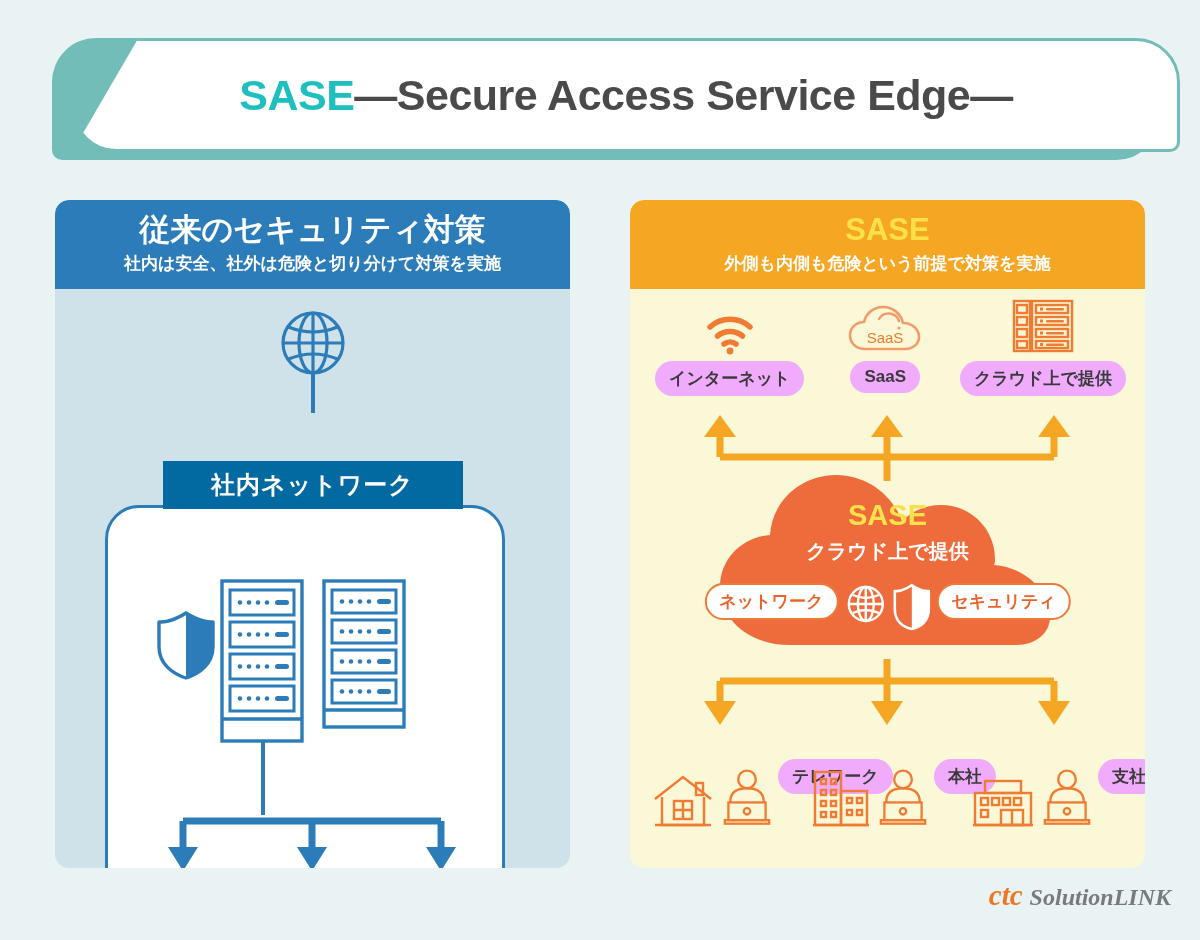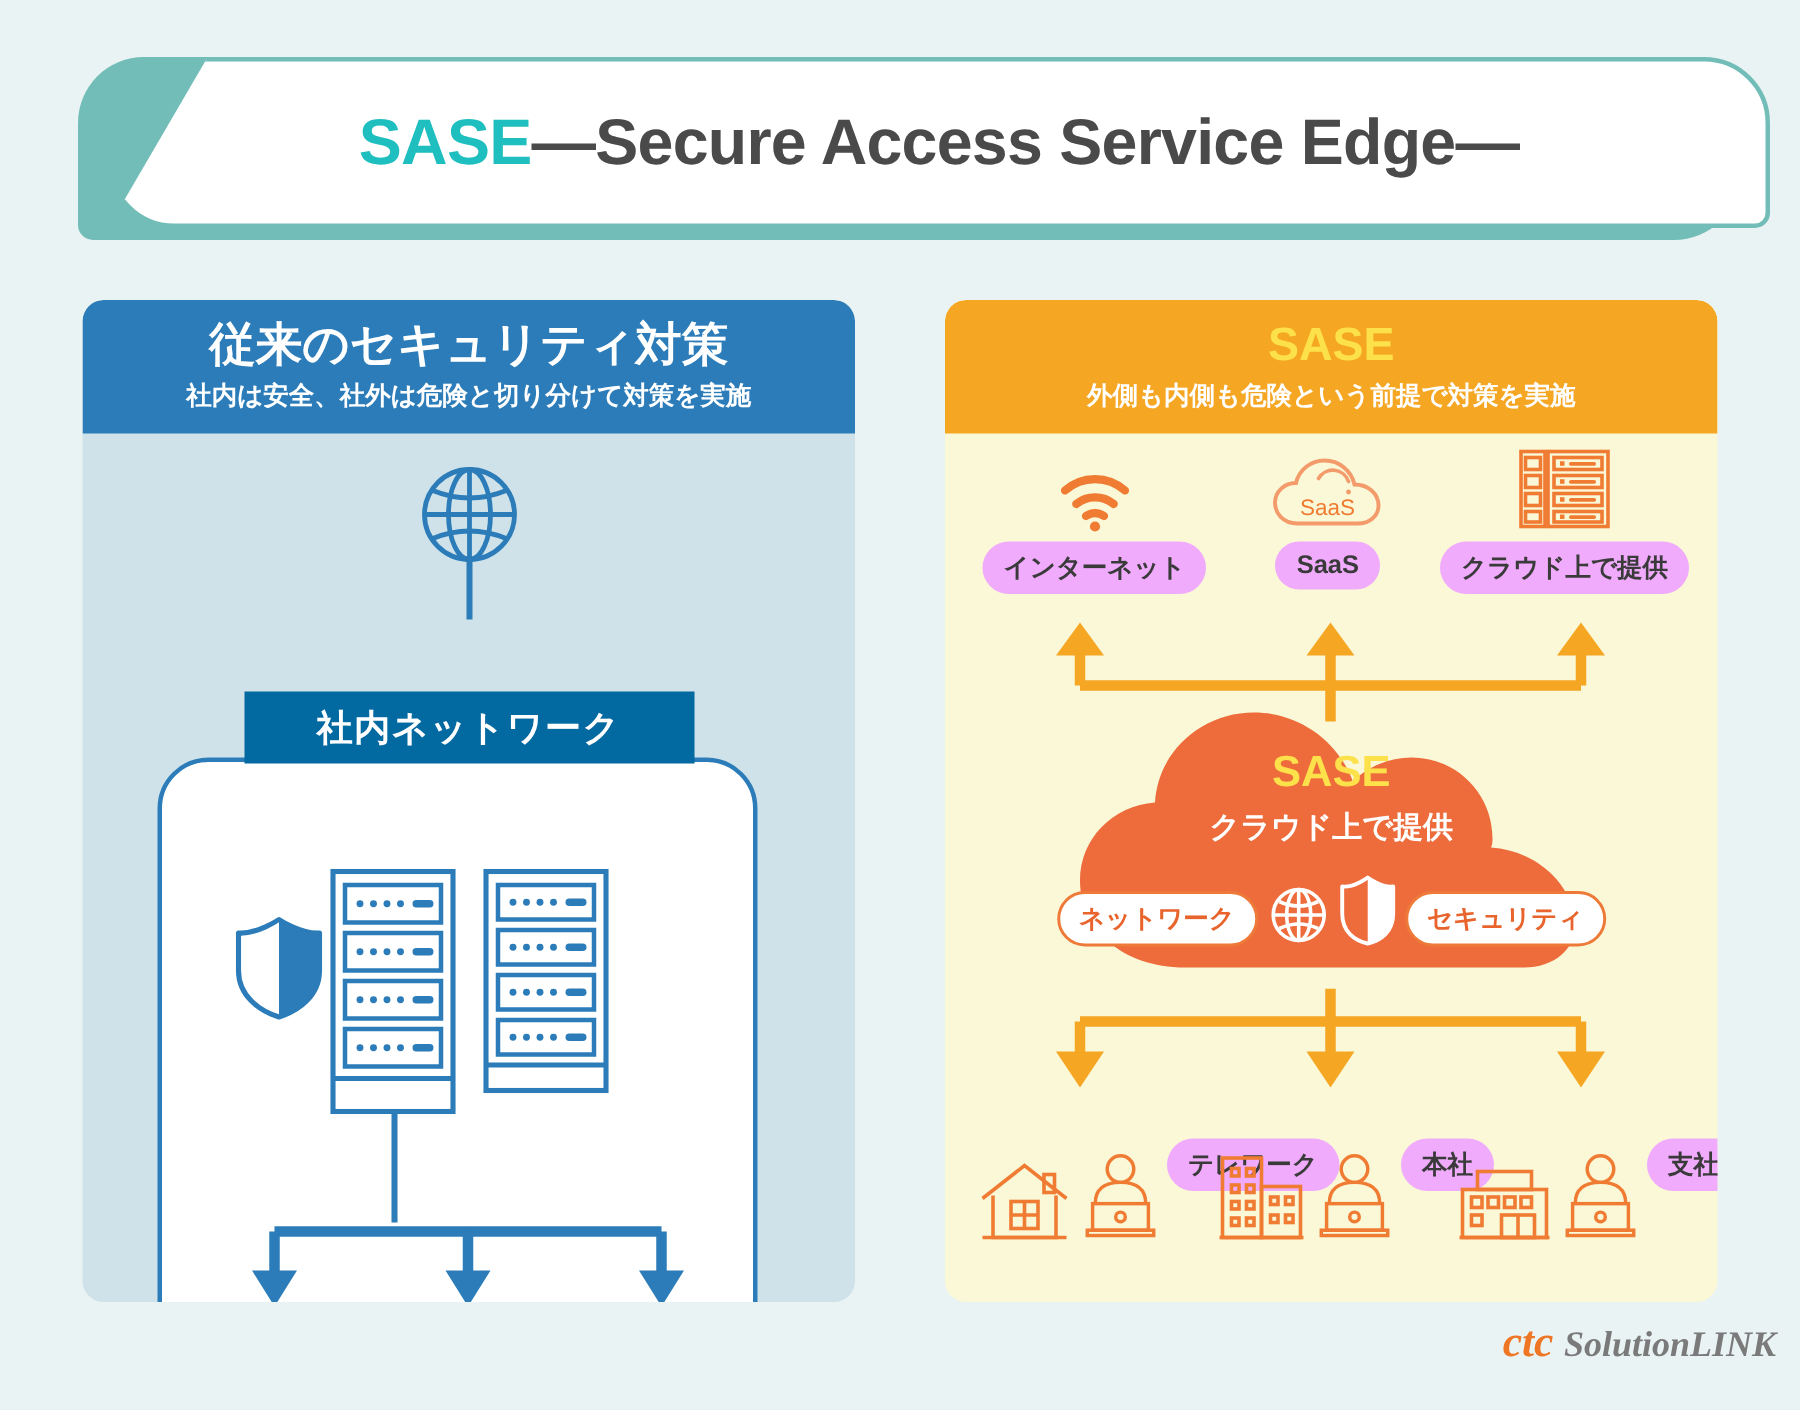--- a/index.html
+++ b/index.html
@@ -70,33 +70,33 @@
     background: #f0abfc; color: #3A3A3A; font-size: 17px; font-weight: bold;
     border-radius: 999px; padding: 6px 14px; margin-top: 6px; white-space: nowrap;
   }
   .arrows-up { position: absolute; top: 122px; left: 0; width: 100%; height: 78px; }
   .cloud-wrap { position: absolute; top: 178px; left: 50%; transform: translateX(-50%); width: 380px; height: 200px; }
   .cloud-text { position: absolute; top: 0; left: 0; width: 100%; text-align: center; padding-top: 32px; z-index: 3; }
   .cloud-text .c1 { font-size: 29px; font-weight: bold; color: #FCE14B; }
   .cloud-text .c2 { font-size: 20px; font-weight: bold; color: #FFFFFF; margin-top: 6px; }
   .cloud-row {
     position: absolute; top: 116px; left: 50%; transform: translateX(-50%);
-    display: flex; align-items: flex-end; gap: 6px; z-index: 3;
+    display: flex; align-items: flex-start; gap: 6px; z-index: 3;
   }
   .pill-white {
     background: #FFFFFF; color: #E8642C; border: 2.5px solid #EE7A3A;
     font-size: 17px; font-weight: bold; border-radius: 999px; padding: 5px 13px; white-space: nowrap;
   }
   .arrows-down { position: absolute; top: 370px; left: 0; width: 100%; height: 72px; }
   .row-bottom { position: absolute; top: 430px; left: 0; width: 100%; display: flex; justify-content: space-between; padding: 0 22px; }
   .node-b { display: flex; flex-direction: row; align-items: center; width: 160px; }
   .node-b .glyph-b { height: 110px; display: flex; align-items: flex-end; justify-content: center; gap: 2px; }
 
   
-  .logo { position: absolute; right: 16px; bottom: 28px; display: flex; align-items: baseline; gap: 7px; }
+  .logo { position: absolute; right: 29px; bottom: 28px; display: flex; align-items: baseline; gap: 7px; }
   .logo .ctc { font-family: "Liberation Serif", serif; font-style: italic; font-weight: bold; font-size: 29px; color: #EE7624; }
   .logo .sl { font-family: "Liberation Serif", serif; font-style: italic; font-weight: bold; font-size: 24px; color: #7A7A7A; }
 </style>
 </head>
 <body>
 
 <div class="banner-wrap">
   <div class="banner-shadow"></div>
   <div class="banner-face">
     <div class="banner-title">

